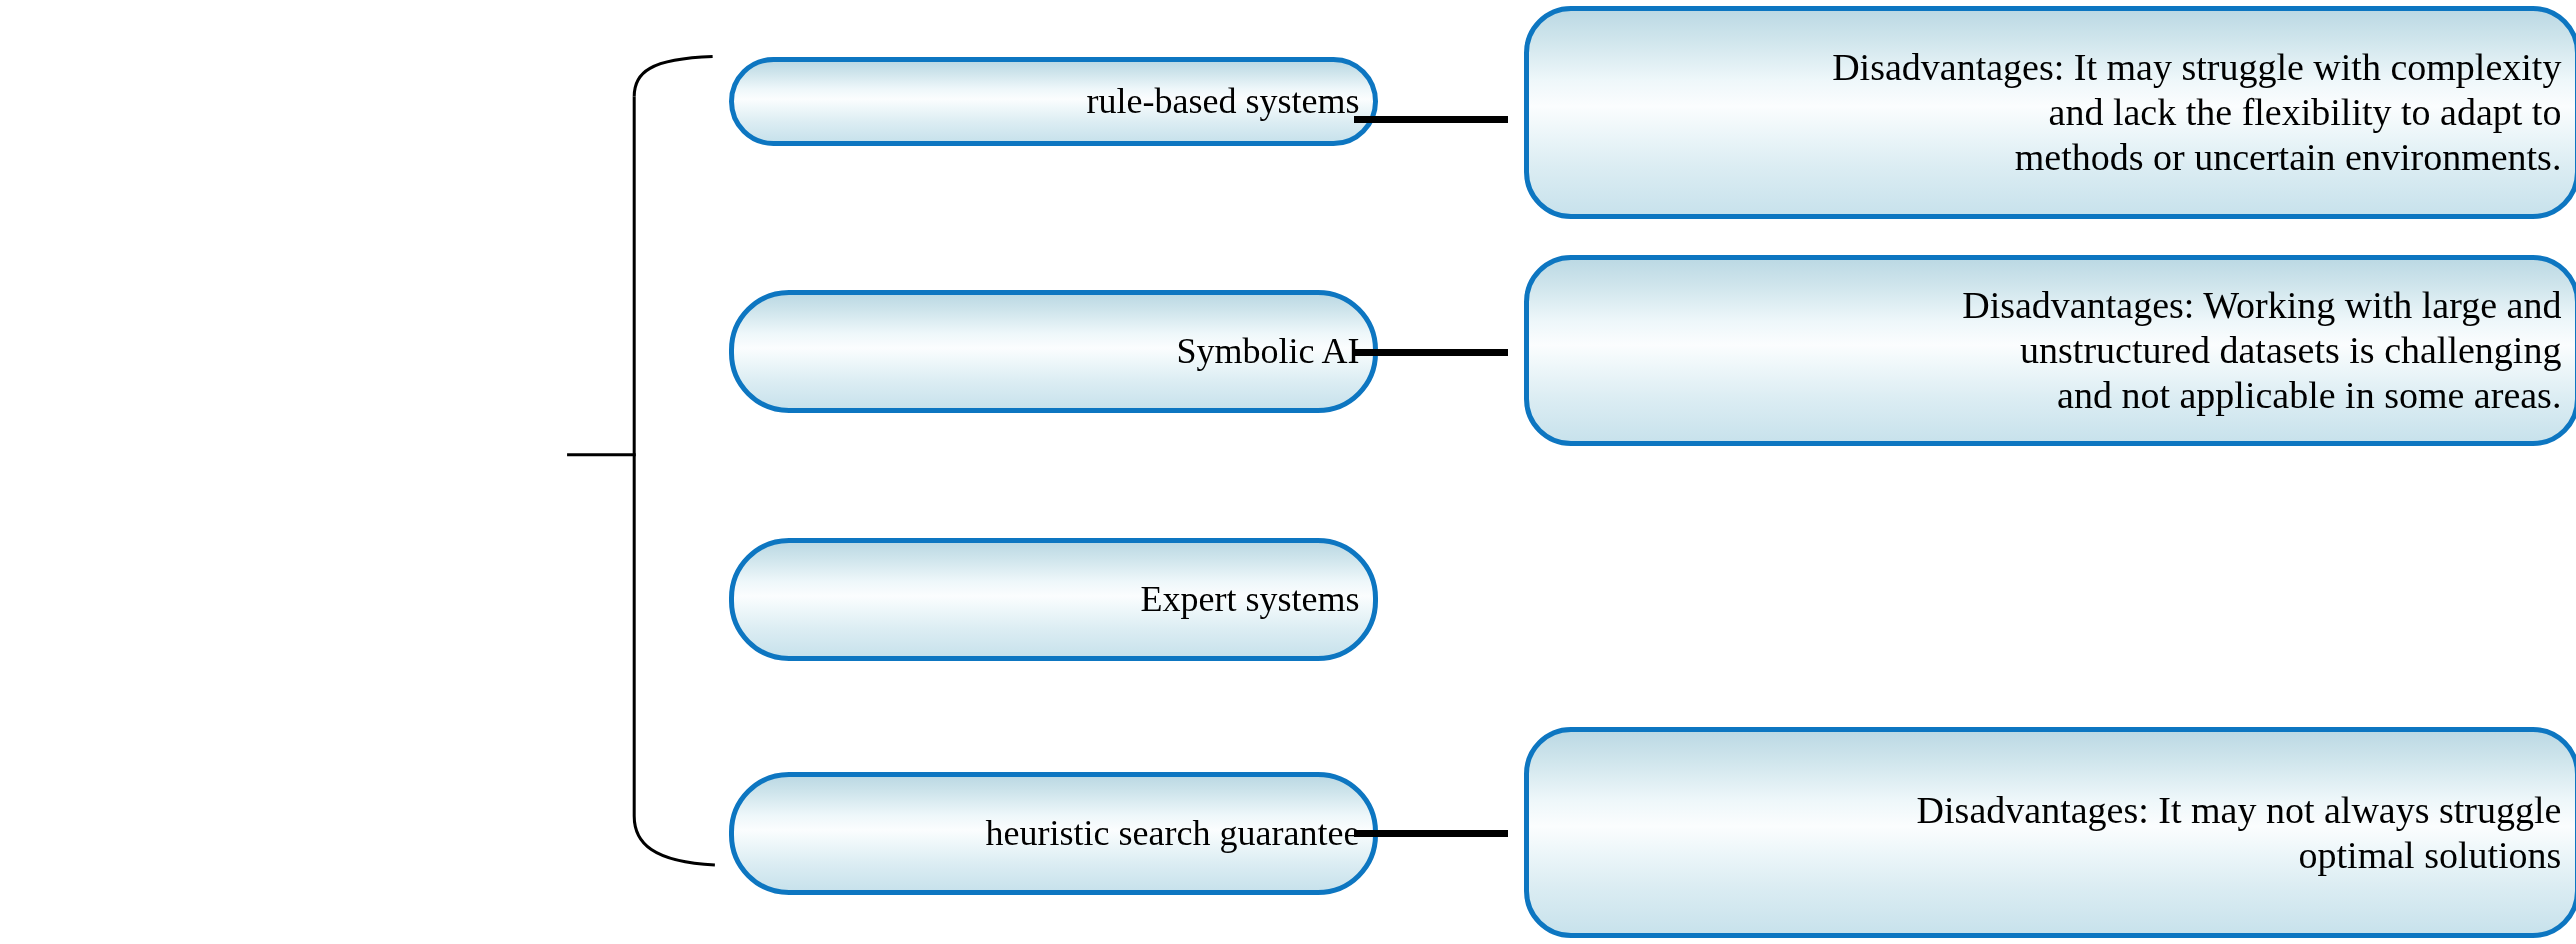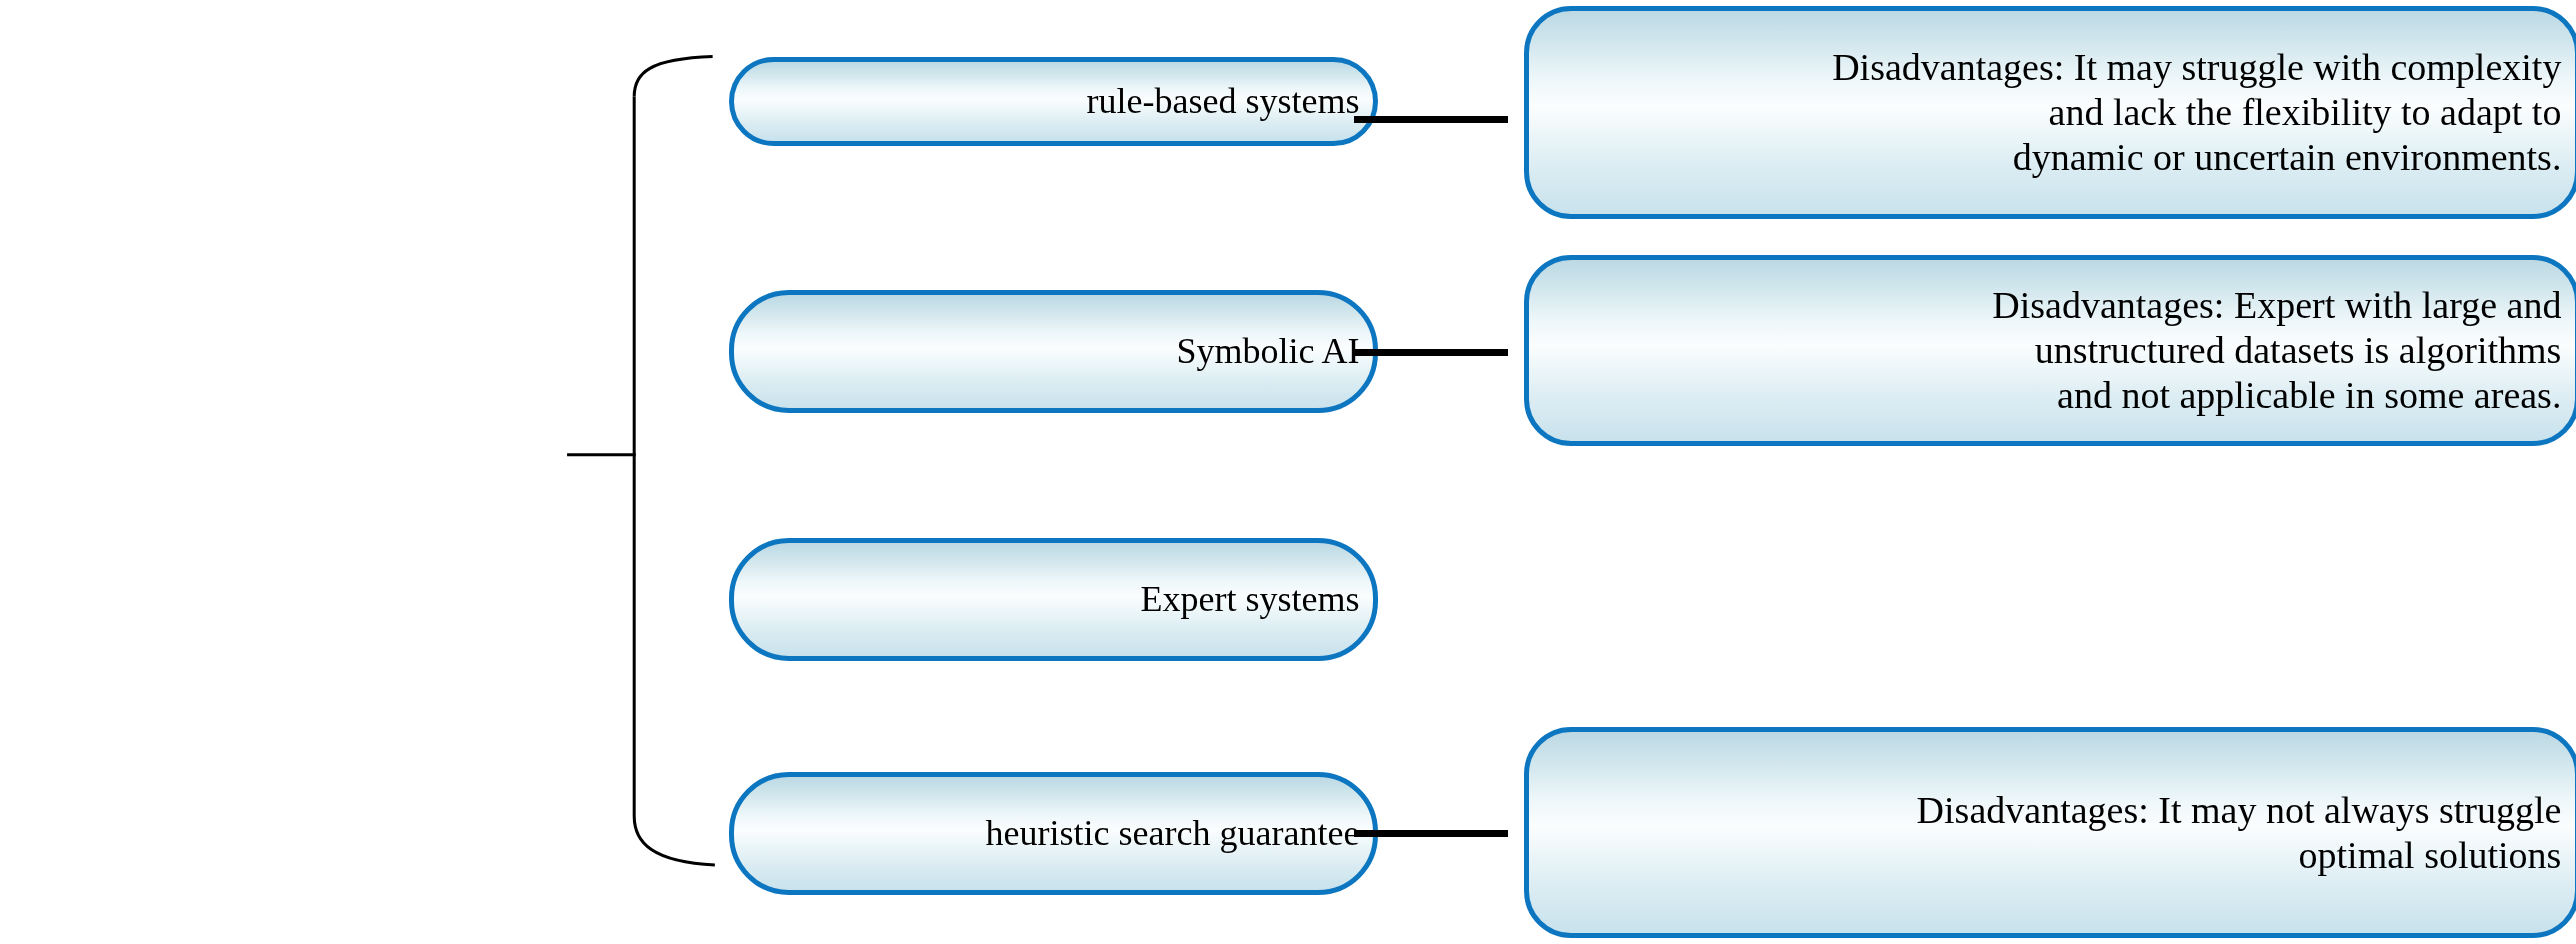--- a/index.html
+++ b/index.html
@@ -82,28 +82,28 @@
   </div>
 
   <div class="hline" style="left:1354px;top:116px;width:154px;"></div>
   <div class="hline" style="left:1354px;top:349px;width:154px;"></div>
   <div class="hline" style="left:1354px;top:830px;width:154px;"></div>
 
   <div class="node n-dis" style="left:1504px;top:6px;width:1056px;height:213px;">
     <span class="txt">
       <span>Disadvantages: It may struggle with complexity</span>
       <span>and lack the flexibility to adapt to</span>
-      <span>dynamic or uncertain environments.</span>
+      <span>methods or uncertain environments.</span>
     </span>
   </div>
 
   <div class="node n-dis" style="left:1504px;top:255px;width:1056px;height:191px;">
     <span class="txt">
-      <span>Disadvantages: Expert with large and</span>
-      <span>unstructured datasets is algorithms</span>
+      <span>Disadvantages: Working with large and</span>
+      <span>unstructured datasets is challenging</span>
       <span>and not applicable in some areas.</span>
     </span>
   </div>
 
   <div class="node n-dis" style="left:1504px;top:727px;width:1056px;height:211px;">
     <span class="txt">
       <span>Disadvantages: It may not always struggle</span>
       <span>optimal solutions</span>
     </span>
   </div>

